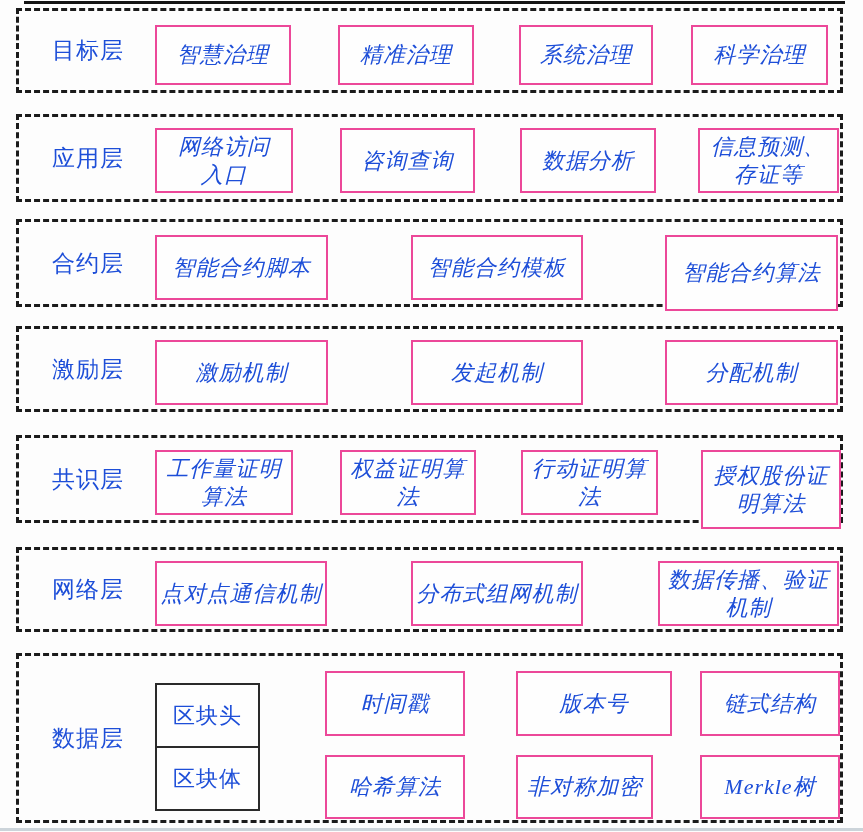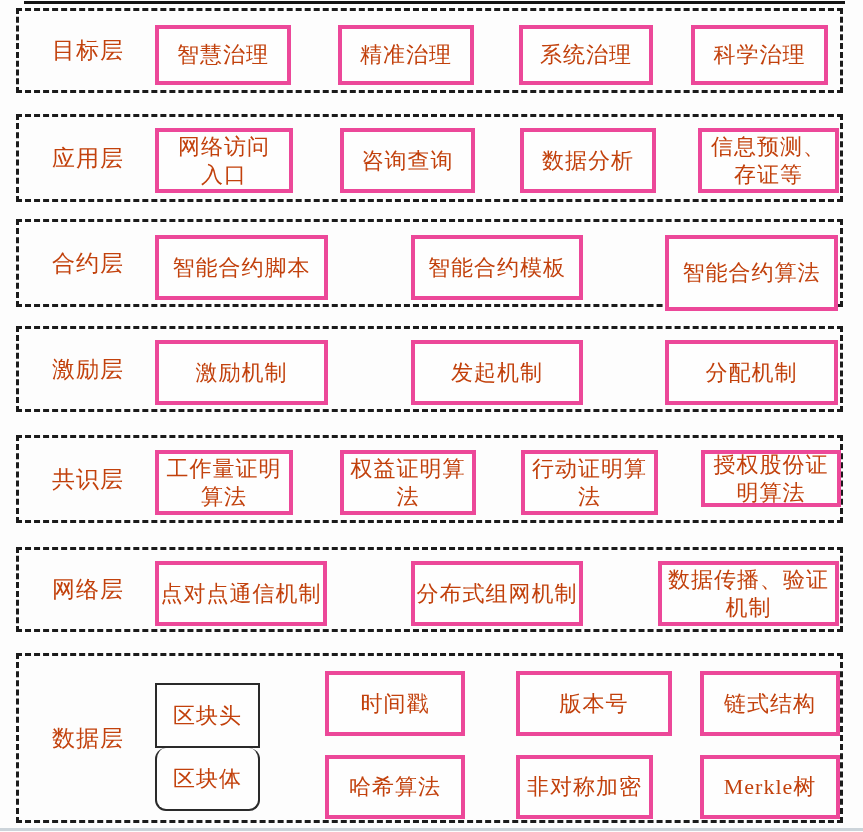--- a/index.html
+++ b/index.html
@@ -1,43 +1,43 @@
 <!DOCTYPE html>
 <html><head>
 <meta charset="utf-8">
 <style>
   html,body{margin:0;padding:0;background:#ffffff;}
   .canvas{
     position:relative;width:863px;height:832px;background:#fdfdfd;
-    font-family:"Liberation Serif","DejaVu Serif",serif;color:#c2410c;
+    font-family:"Liberation Serif","DejaVu Serif",serif;color:#1d4ed8;
     overflow:hidden;
   }
   .top-rule{position:absolute;left:24px;top:1px;width:821px;height:3px;background:#141414;}
   .bottom-rule{position:absolute;left:0;top:828px;width:863px;height:3px;background:#ccd4da;}
   .sec{
     position:absolute;left:16px;width:827px;box-sizing:border-box;
     border:3px dashed #1b1b1b;background:transparent;
   }
   .lab{
     position:absolute;left:0;top:0;bottom:0;width:138px;
     display:flex;align-items:center;justify-content:center;
     font-size:23px;letter-spacing:1px;
   }
   .box{
-    position:absolute;box-sizing:border-box;border:4px solid #ec4899;background:#fefefe;
+    position:absolute;box-sizing:border-box;border:2px solid #ec4899;background:#fefefe;
     display:flex;align-items:center;justify-content:center;text-align:center;
-    font-size:22px;line-height:1.25;white-space:pre-line;letter-spacing:1px;
+    font-size:22px;line-height:1.25;white-space:pre-line;letter-spacing:1px;font-style:italic;
   }
   .stack{position:absolute;box-sizing:border-box;display:flex;flex-direction:column;}
   .stack .cell{
     flex:1;box-sizing:border-box;border:2px solid #2a2a2a;background:#fefefe;
     display:flex;align-items:center;justify-content:center;
     font-size:22px;letter-spacing:1px;
   }
-  .stack .cell + .cell{border-top:none;border-radius:11px;}
+  .stack .cell + .cell{border-top:none;}
 </style>
 </head>
 <body>
 
 <div class="canvas">
 
   <div class="top-rule"></div>
 
   <div class="sec" style="top:8px;height:85px">
     <div class="lab">目标层</div>
@@ -72,21 +72,21 @@
   </div>
 
   <div class="sec" style="top:435px;height:88px">
     <div class="lab">共识层</div>
     <div class="box" style="left:136px;top:12px;width:138px;height:65px">工作量证明
 算法</div>
     <div class="box" style="left:321px;top:12px;width:136px;height:65px">权益证明算
 法</div>
     <div class="box" style="left:502px;top:12px;width:137px;height:65px">行动证明算
 法</div>
-    <div class="box" style="left:682px;top:12px;width:140px;height:57px">授权股份证
+    <div class="box" style="left:682px;top:12px;width:140px;height:79px">授权股份证
 明算法</div>
   </div>
 
   <div class="sec" style="top:547px;height:85px">
     <div class="lab">网络层</div>
     <div class="box" style="left:136px;top:11px;width:172px;height:65px">点对点通信机制</div>
     <div class="box" style="left:392px;top:11px;width:172px;height:65px">分布式组网机制</div>
     <div class="box" style="left:639px;top:11px;width:181px;height:65px">数据传播、验证机制</div>
   </div>
 

